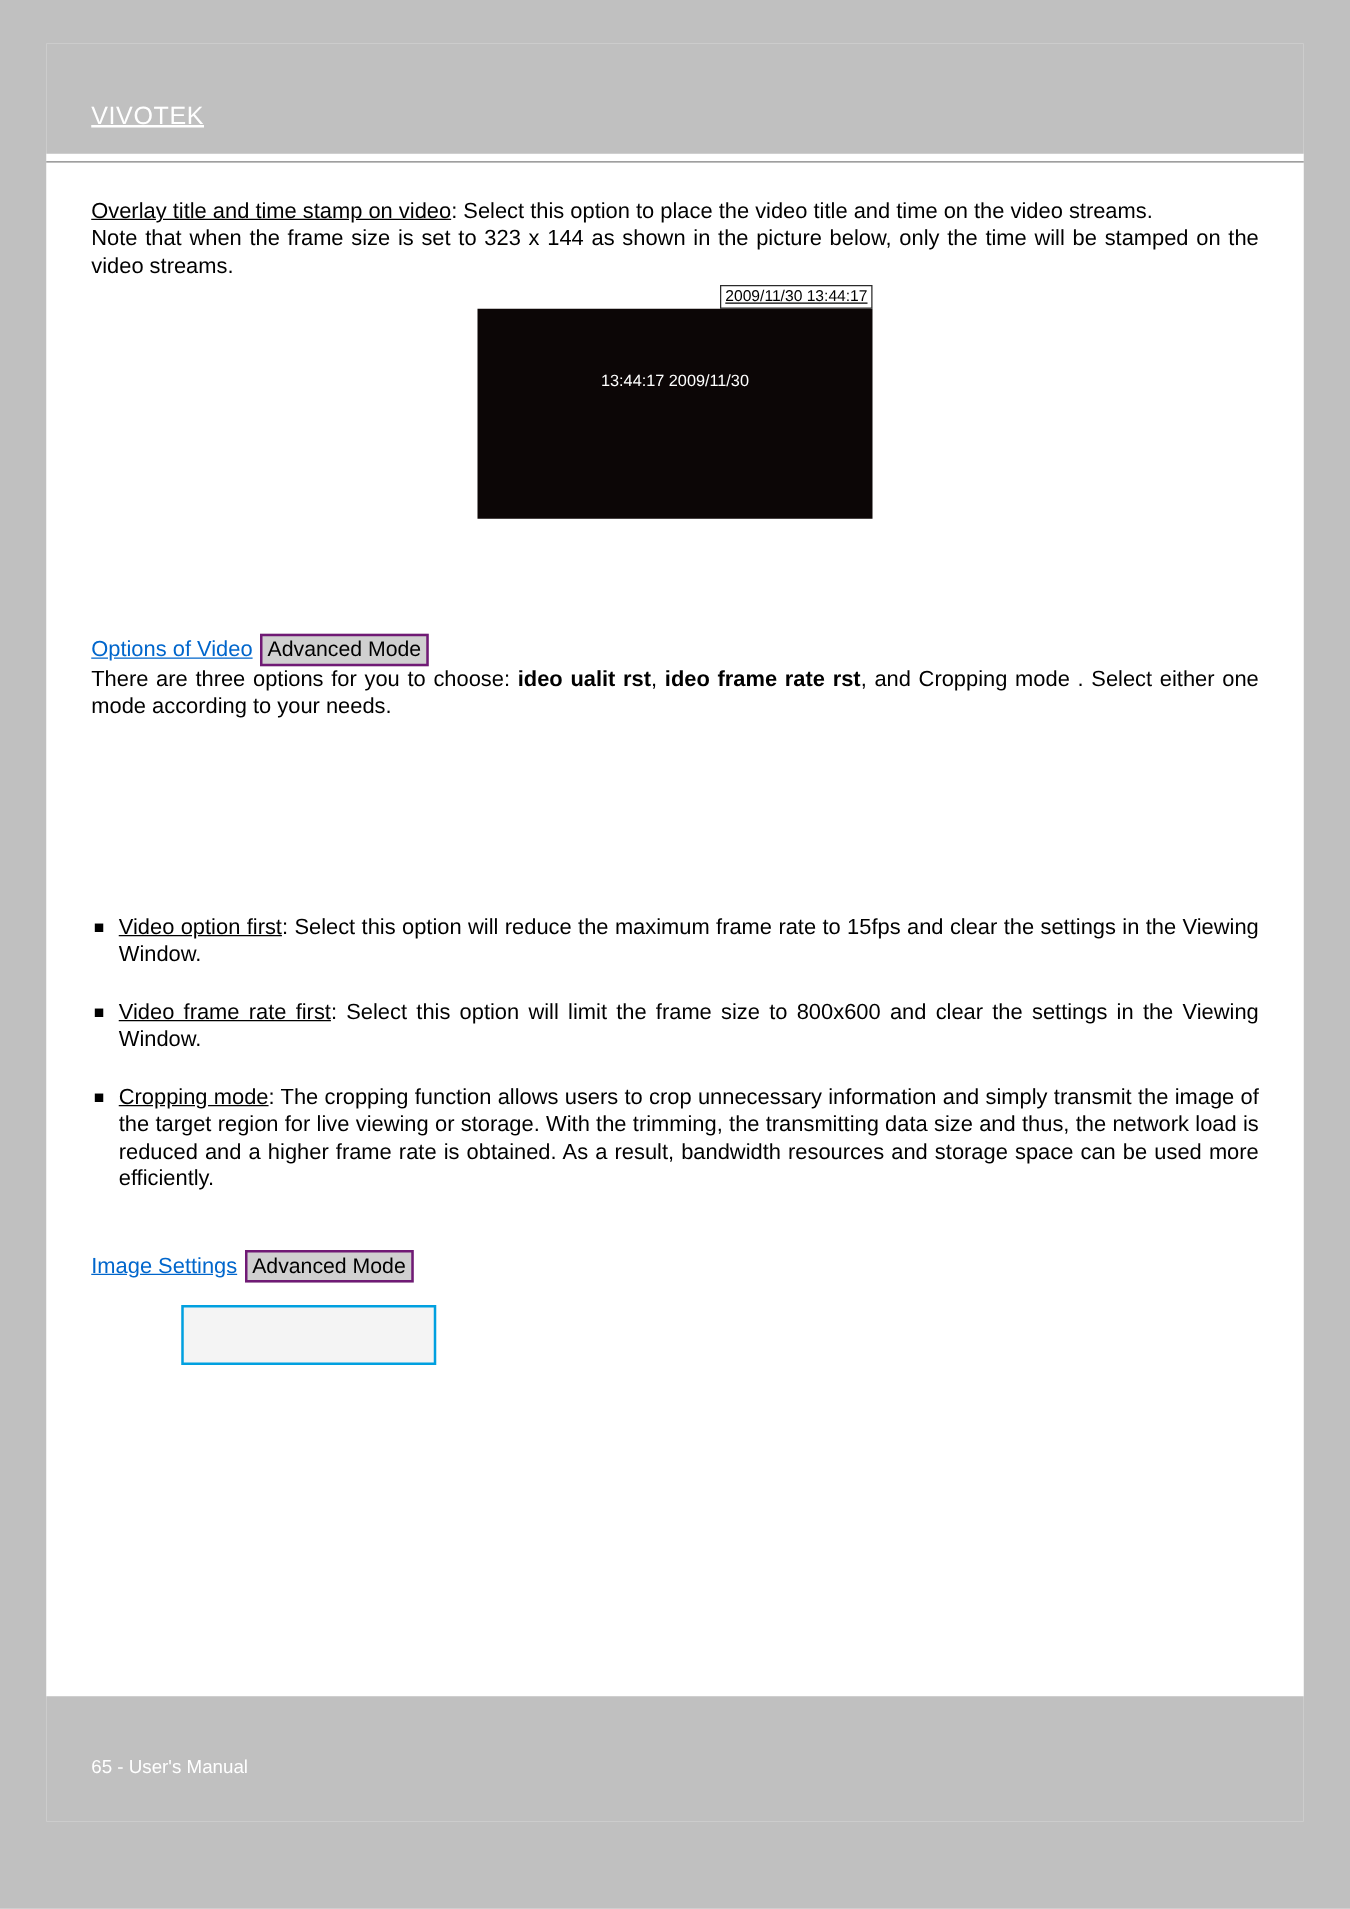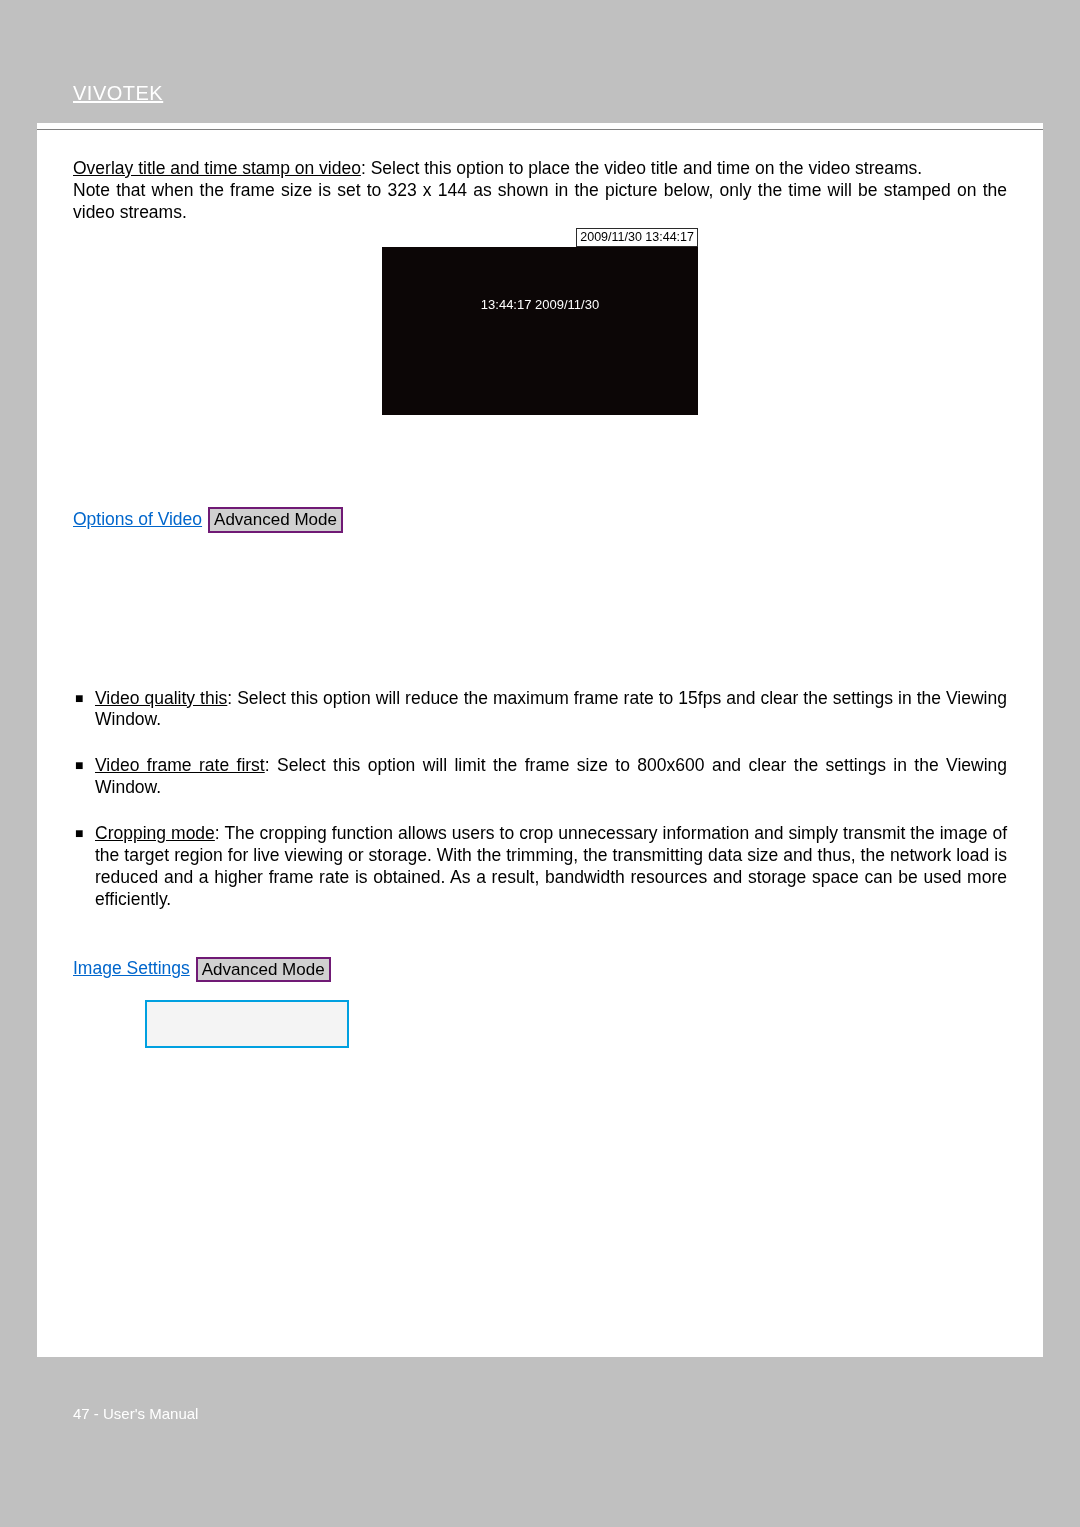--- a/index.html
+++ b/index.html
@@ -57,20 +57,21 @@
     position: relative;
   }
   .timestamp-bar {
     background: #ffffff;
     border: 1px solid #2b2b2b;
     color: #000000;
     font-size: 12.5px;
     padding: 1px 3px;
     display: inline-block;
     float: right;
+    text-decoration: underline;
   }
   .video-frame {
     background: #0c0606;
     width: 316px;
     height: 168px;
     clear: both;
     position: relative;
   }
   .video-inner-text {
     position: absolute;
@@ -156,27 +157,30 @@
       <div class="timestamp-bar">2009/11/30 13:44:17</div>
       <div class="video-frame">
         <div class="video-inner-text">13:44:17 2009/11/30</div>
       </div>
     </div>
 
     <div class="section-row">
       <span class="ul-link">Options of Video</span>
       <span class="adv-box">Advanced Mode</span>
     </div>
+    <p class="justify">
+      <span>There are three options for you to choose: </span><span class="bold">ideo  ualit   rst</span><span>, </span><span class="bold">ideo frame rate  rst</span><span>, and Cropping mode . Select either one mode according to your needs.</span>
+    </p>
 
     <div class="bullets">
 
       <div class="bullet-row">
         <div class="square-marker">■</div>
         <div class="bullet-text">
-          <span class="plain-ul">Video quality this</span><span>: Select this option will reduce the maximum frame rate to 15fps and clear the settings in the Viewing Window.</span>
+          <span class="plain-ul">Video option first</span><span>: Select this option will reduce the maximum frame rate to 15fps and clear the settings in the Viewing Window.</span>
         </div>
       </div>
 
       <div class="bullet-row">
         <div class="square-marker">■</div>
         <div class="bullet-text">
           <span class="plain-ul">Video frame rate first</span><span>: Select this option will limit the frame size to 800x600 and clear the settings in the Viewing Window.</span>
         </div>
       </div>
 
@@ -192,16 +196,16 @@
     <div class="section-row2">
       <span class="ul-link">Image Settings</span>
       <span class="adv-box">Advanced Mode</span>
     </div>
 
     <div class="empty-highlight"></div>
 
   </div>
 
   <div class="footer">
-    <div class="footer-text">47 - User's Manual</div>
+    <div class="footer-text">65 - User's Manual</div>
   </div>
 
 </div>
 
 </body></html>

